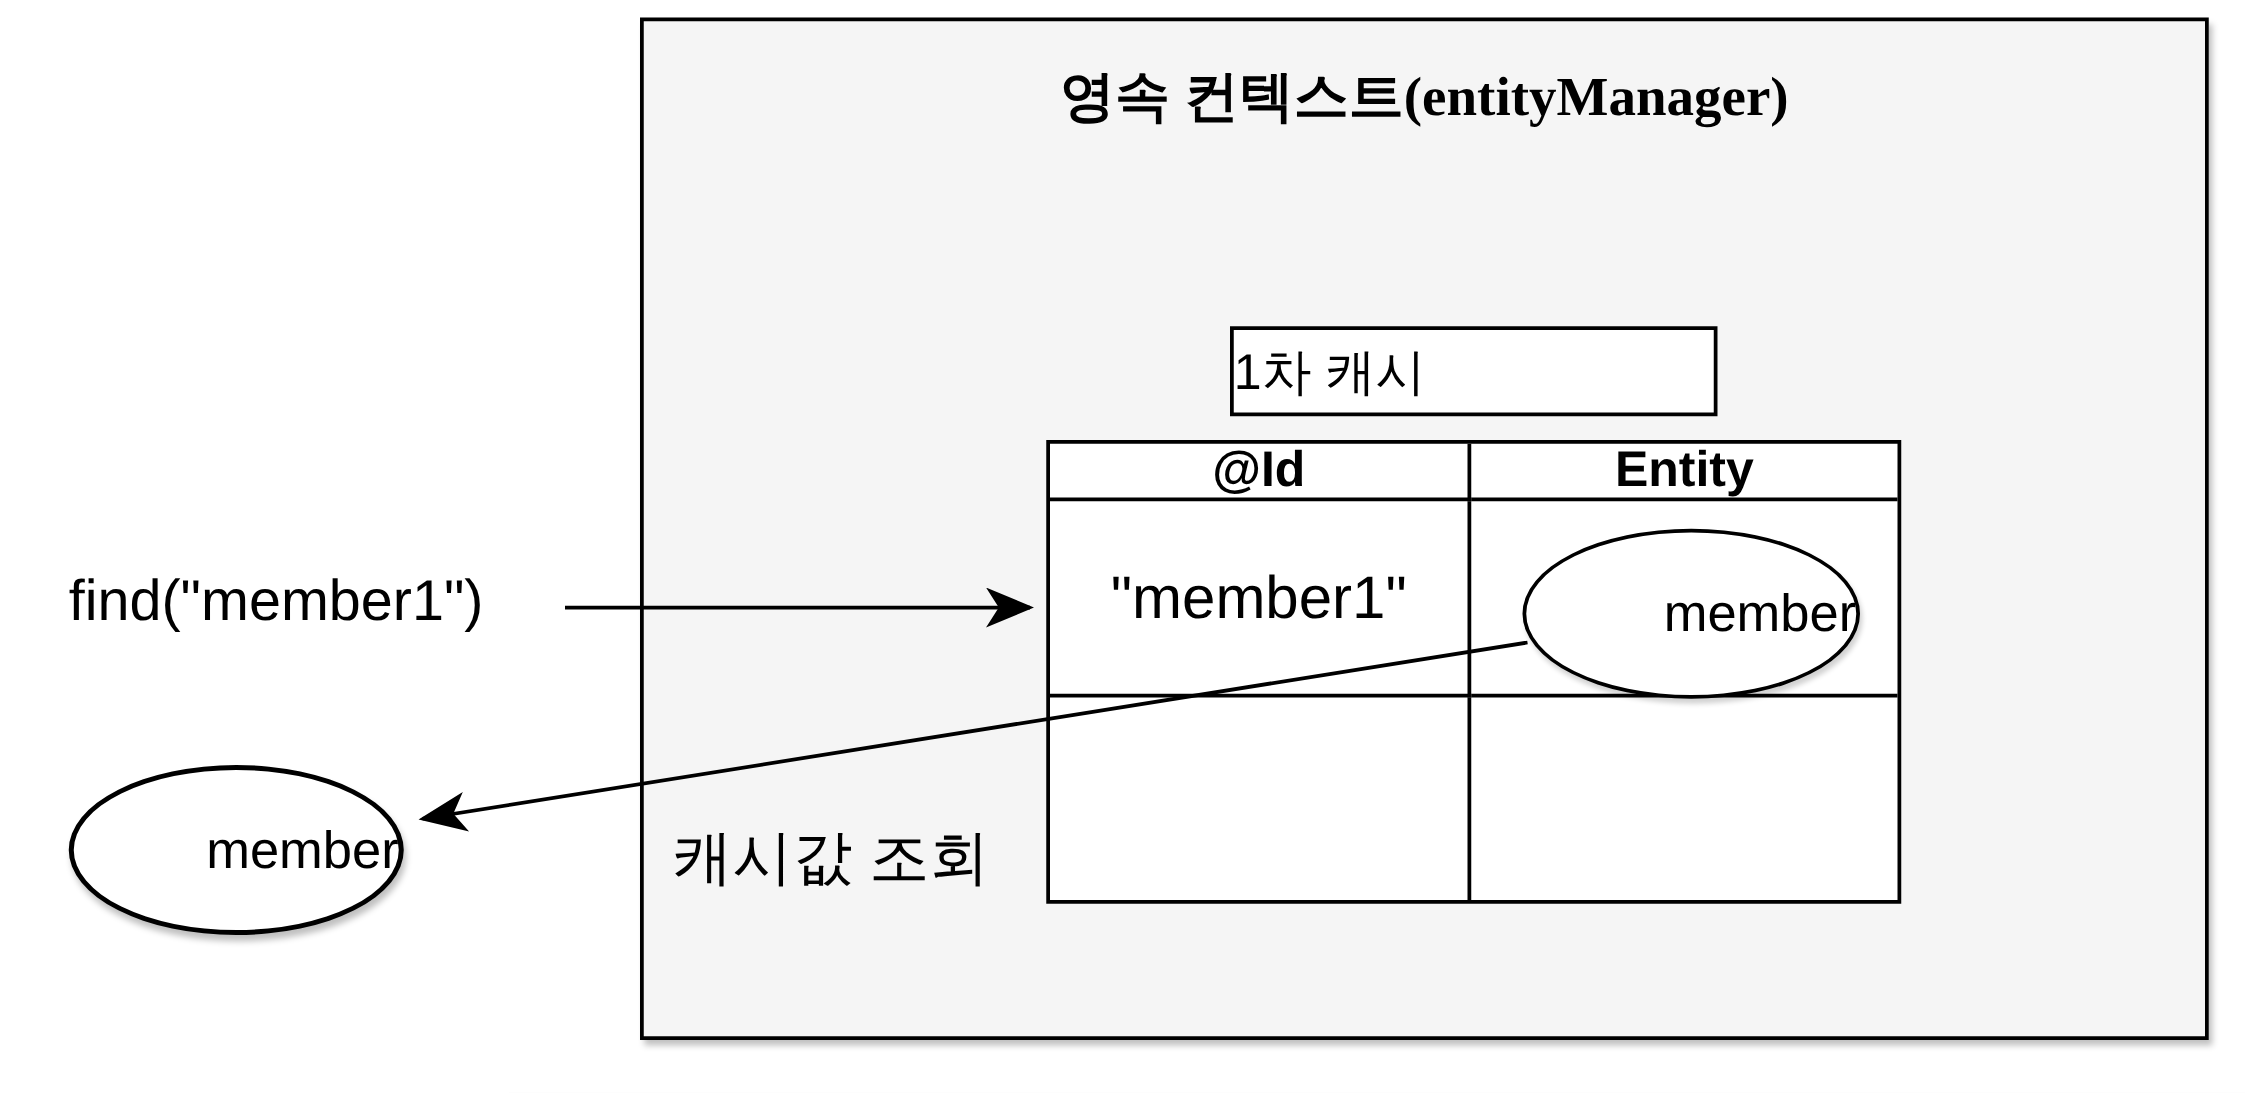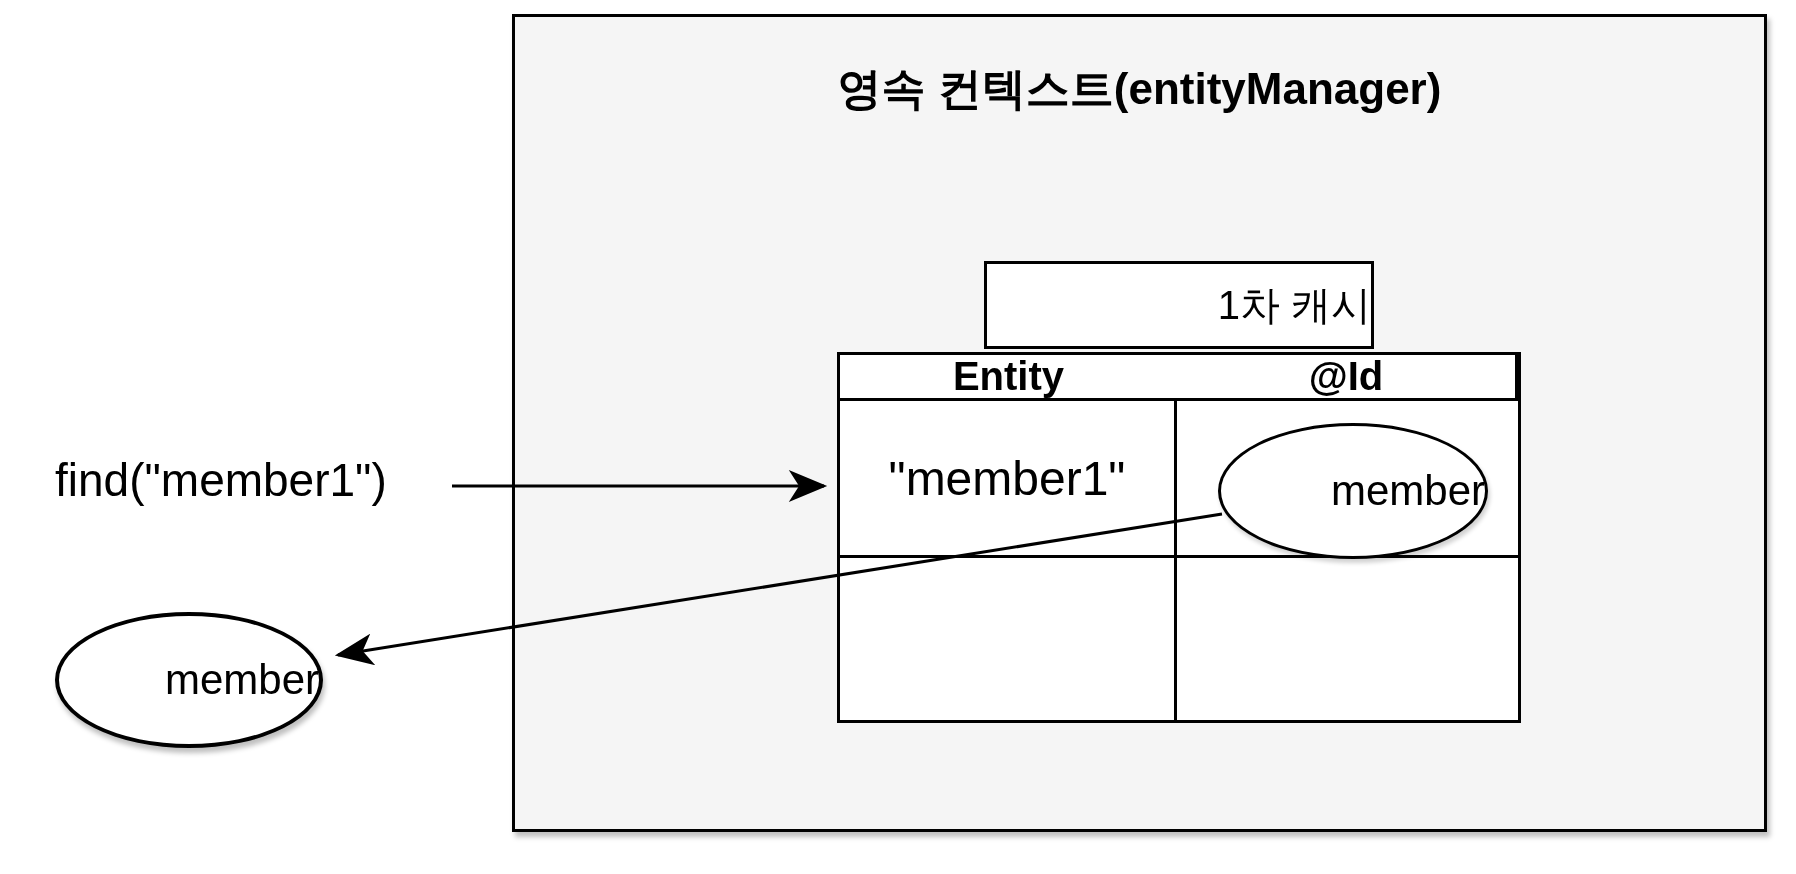--- a/index.html
+++ b/index.html
@@ -7,28 +7,28 @@
     position:relative;width:1796px;height:874px;background:#ffffff;overflow:hidden;
     font-family:"Liberation Sans", sans-serif;color:#000;
   }
   
   .pc-box{
     position:absolute;left:512px;top:14px;width:1255px;height:818px;
     background:#f5f5f5;border:3px solid #000;box-sizing:border-box;
     box-shadow:3px 5px 5px rgba(0,0,0,0.25);
   }
   .pc-title{
-    position:absolute;left:512px;top:60px;width:1255px;text-align:center;
-    font-size:44px;font-weight:bold;letter-spacing:0px;
+    position:absolute;left:512px;top:48px;width:1255px;text-align:center;
+    font-size:44px;font-weight:bold;letter-spacing:0px;font-family:Liberation Serif, serif;
   }
   
   .cache-box{
-    position:absolute;left:984px;top:261px;width:390px;height:88px;
+    position:absolute;left:984px;top:261px;width:390px;height:72px;
     background:#ffffff;border:3px solid #000;box-sizing:border-box;
-    display:flex;align-items:center;justify-content:flex-end;font-size:40px;
+    display:flex;align-items:center;justify-content:flex-start;font-size:40px;
   }
   
   .cache-table{
     position:absolute;left:837px;top:352px;width:684px;height:371px;
     background:#ffffff;border:3px solid #000;box-sizing:border-box;
     display:grid;grid-template-columns:337px 1fr;grid-template-rows:46px 157px 1fr;
   }
   .cache-table .cell{box-sizing:border-box;display:flex;align-items:center;justify-content:center;}
   .cache-table .col1{border-right:3px solid #000;}
   .cache-table .hrow{border-bottom:3px solid #000;font-size:40px;font-weight:bold;}
@@ -64,40 +64,41 @@
 <div class="canvas">
 
   <div class="pc-box"></div>
   <div class="pc-title">영속 컨텍스트(entityManager)</div>
 
   <div class="cache-box">
     <span>1차 캐시</span>
   </div>
 
   <div class="cache-table">
+    <div class="cell col1 hrow">@Id</div>
     <div class="cell hrow">Entity</div>
-    <div class="cell col1 hrow">@Id</div>
 
     <div class="cell col1 r1">"member1"</div>
     <div class="cell r1"></div>
 
     <div class="cell col1"></div>
     <div class="cell"></div>
   </div>
 
   <div class="ellipse entity-ellipse">
     <span>member</span>
   </div>
 
   <div class="ellipse result-ellipse">
     <span>member</span>
   </div>
 
   <div class="find-label">find("member1")</div>
 
+  <div class="lookup-label">캐시값 조회</div>
 
   <svg class="arrows" viewBox="0 0 1796 874" xmlns="http://www.w3.org/2000/svg">
     <defs>
       <marker id="arrowhead" viewBox="0 0 12 10" refX="11" refY="5" markerUnits="userSpaceOnUse" markerWidth="40" markerHeight="32" orient="auto">
         <path d="M0,0 L12,5 L0,10 L3.2,5 Z" fill="#000"></path>
       </marker>
     </defs>
     <line x1="452" y1="486" x2="824" y2="486" stroke="#000" stroke-width="3" marker-end="url(#arrowhead)"></line>
     <line x1="1222" y1="514" x2="338" y2="655" stroke="#000" stroke-width="3" marker-end="url(#arrowhead)"></line>
   </svg>

